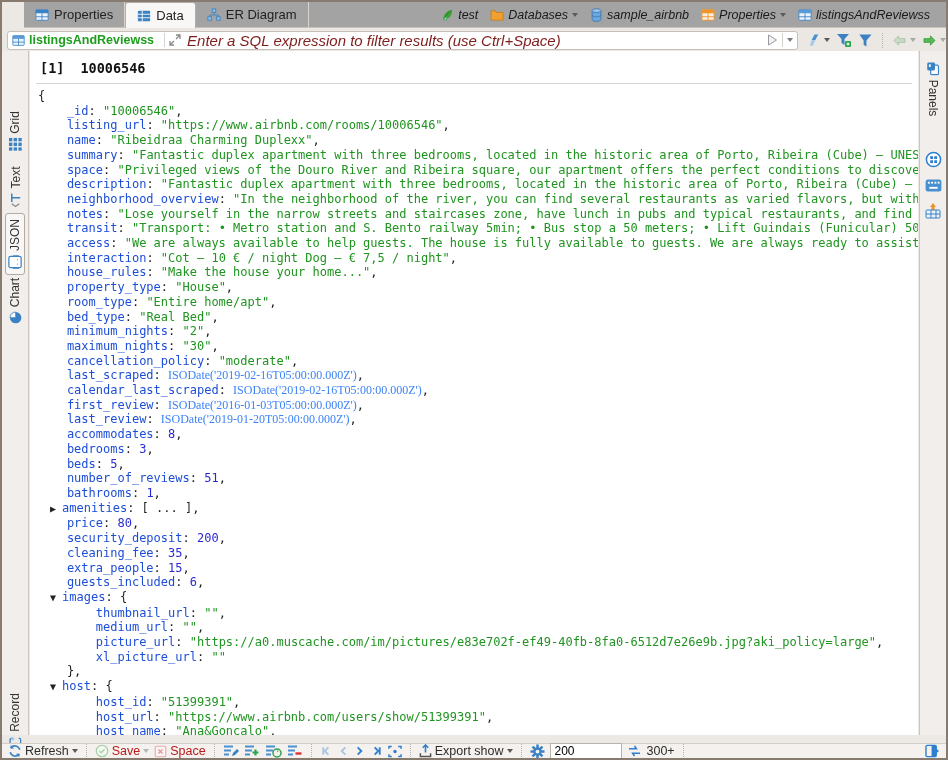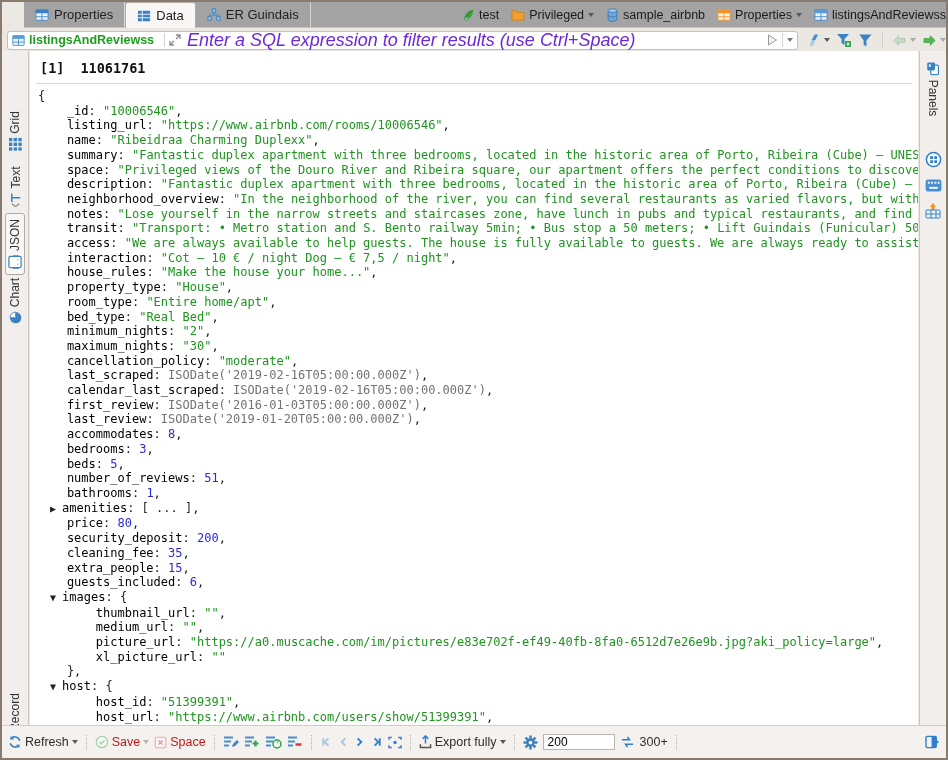--- a/index.html
+++ b/index.html
@@ -3,29 +3,29 @@
 <meta charset="utf-8">
 <style>
   * { margin:0; padding:0; box-sizing:border-box; }
   html,body { width:948px; height:760px; font-family:"Liberation Sans",sans-serif; }
   .window { position:absolute; inset:0; width:948px; height:760px; border:2px solid #877b6f; background:#ece9e5; overflow:hidden; }
 
   
   .tabbar { position:absolute; left:0; top:0; right:0; height:26px; background:#a3a3a3; border-bottom:1px solid #c9c2ba; display:flex; align-items:stretch;margin-left:22px; }
   .tab { display:flex; align-items:center; gap:5px; padding:0 11px; font-size:13px; color:#222; border-right:1px solid #d9d3cc; cursor:default; }
   .tab.active { background:#f8f7f5; border:1px solid #b5ada3; border-bottom:none; margin-bottom:-1px; border-radius:3px 3px 0 0; }
-  .crumbs { margin-left:auto; display:flex; align-items:center; gap:12px; padding-right:0; }
+  .crumbs { margin-left:auto; display:flex; align-items:center; gap:12px; padding-right:16px;font-style:italic; }
   .crumb { display:flex; align-items:center; gap:4px; font-size:12.5px; color:#1a1a1a; }
 
   
   .filterbar { position:absolute; left:0; top:27px; right:0; height:22px; background:#ebe7e2; display:flex; align-items:center; }
   .filterbox { margin-left:5px; width:800px; height:19px; background:#fff; border:1px solid #c6c0b8; border-radius:3px; display:flex; align-items:center; padding:0 4px; }
   .coll-label { color:#1d9e1d; font-weight:bold; font-size:12.5px; margin:0 6px 0 4px; white-space:nowrap; }
   .vsep { width:1px; height:14px; background:#d7d2cb; margin:0 4px; }
-  .placeholder { color:#6d28d9; font-style:italic; font-size:18px; margin-left:6px; flex:1; white-space:nowrap; overflow:hidden; }
+  .placeholder { color:#7f1d1d; font-style:italic; font-size:15px; margin-left:6px; flex:1; white-space:nowrap; overflow:hidden; }
   .filter-icons { display:flex; align-items:center; gap:6px; margin-left:8px; }
   .dotsep { width:1px; height:15px; border-left:1px dotted #b9b2aa; margin:0 3px; }
   .caret { width:0; height:0; border-left:3.5px solid transparent; border-right:3.5px solid transparent; border-top:4px solid #5a5a5a; display:inline-block; }
   .btn { display:flex; align-items:center; gap:3px; cursor:default; }
 
   
   .strip { position:absolute; top:49px; bottom:23px; width:27px; background:#f1eeeb; }
   .strip.left { left:0; border-right:1px solid #ccc6bf; }
   .strip.right { right:0; border-left:1px solid #ccc6bf; }
   .vtab { position:absolute; left:0; width:26px; display:flex; align-items:center; justify-content:center; }
@@ -34,28 +34,28 @@
   .rot-r { transform:rotate(90deg); }
   .vtab-inner.activebox { background:#f8f7f5; border:1px solid #b3aba1; border-radius:3px; padding:2px 5px; }
   .sideicons { position:absolute; right:0; width:26px; display:flex; flex-direction:column; align-items:center; gap:11px; }
 
   
   .content { position:absolute; left:28px; top:49px; right:28px; bottom:23px; background:#fff; overflow:hidden; }
   .dochead { display:flex; align-items:baseline; gap:16px; padding:9px 10px 7px 10px; font-family:"DejaVu Sans Mono",monospace; font-size:13.5px; font-weight:bold; color:#111; }
   .rule { border-top:1px solid #d9d6d1; margin:0 6px 5px 6px; }
   .jsonbody { font-family:"DejaVu Sans Mono",monospace; font-size:12px; line-height:14.7px; white-space:pre; padding-left:8px; overflow:hidden; }
   .t-p { color:#1c1c1c; }
-  .t-k { color:#000000; }
+  .t-k { color:#1d4ed8; }
   .t-s { color:#1f941f; }
   .t-n { color:#2a2ad4; }
-  .t-d { color:#737373; }
+  .t-d { color:#3b82f6;font-family:Liberation Serif, serif; }
   .t-m { color:#222; font-size:10px; }
 
   
-  .bottombar { position:absolute; left:0; right:0; bottom:0; height:33px; background:#f4f1ee; border-top:1px solid #d3cdc6; display:flex; align-items:center; padding:0 6px; gap:5px; font-size:12.5px; color:#2e2e2e; }
+  .bottombar { position:absolute; left:0; right:0; bottom:0; height:15px; background:#f4f1ee; border-top:1px solid #d3cdc6; display:flex; align-items:center; padding:0 6px; gap:5px; font-size:12.5px; color:#2e2e2e; }
   .dim { color:#b91c1c; }
   .pginput { width:72px; height:16px; border:1px solid #b9b3ab; background:#fff; font-size:12px; padding:0 4px; font-family:"Liberation Sans",sans-serif; }
   .spacer { flex:1; }
   svg { display:block; }
 </style>
 </head>
 <body>
 
 <div class="window">
 
@@ -75,38 +75,38 @@
         </svg>
       <span>Data</span>
     </div>
     <div class="tab">
       <svg class="icon" width="14" height="14" viewBox="0 0 16 16">
           <rect x="6" y="1" width="4" height="4" fill="#8fc0e8" stroke="#3b82c4"></rect>
           <rect x="1" y="10" width="4" height="4" fill="#8fc0e8" stroke="#3b82c4"></rect>
           <rect x="11" y="10" width="4" height="4" fill="#8fc0e8" stroke="#3b82c4"></rect>
           <path d="M8 5v3M3 10V8h10v2" stroke="#3b82c4" fill="none"></path>
         </svg>
-      <span>ER Guindais</span>
+      <span>ER Diagram</span>
     </div>
 
     <div class="crumbs">
       <div class="crumb">
         <svg class="icon" width="13" height="13" viewBox="0 0 16 16">
             <path d="M3 14C3 7 7 3 14 2c-1 8-4 11-9 12z" fill="#3fa037"></path>
             <path d="M4 13C6 9 9 6 12 4" stroke="#2b7526" fill="none"></path>
             <circle cx="5" cy="13" r="2.4" fill="#2ea44f"></circle>
             <path d="M4 13l1 1 1.6-2" stroke="#fff" stroke-width="1" fill="none"></path>
           </svg>
         <span>test</span>
       </div>
       <div class="crumb">
         <svg class="icon" width="14" height="12" viewBox="0 0 16 14">
             <path d="M1 2h5l1.5 2H15v9H1z" fill="#f0a030" stroke="#c87d1a"></path>
           </svg>
-        <span>Privileged</span>
+        <span>Databases</span>
         <span class="caret"></span>
       </div>
       <div class="crumb">
         <svg class="icon" width="13" height="14" viewBox="0 0 14 16">
             <path d="M2 3v10c0 1.4 2.2 2.3 5 2.3s5-.9 5-2.3V3" fill="#6ea7dd" stroke="#3b77b4"></path>
             <ellipse cx="7" cy="3" rx="5" ry="2.2" fill="#9cc4ea" stroke="#3b77b4"></ellipse>
             <path d="M2 8c0 1.3 2.2 2.2 5 2.2S12 9.3 12 8" stroke="#3b77b4" fill="none"></path>
           </svg>
         <span>sample_airbnb</span>
       </div>
@@ -273,21 +273,21 @@
           <path d="M8 0l3 4H9.5v3h-3V4H5z" fill="#ef9428"></path>
           <rect x="1" y="7" width="14" height="8" rx="1" fill="#eaf2fb" stroke="#3b82c4"></rect>
           <path d="M1 11h14M6 7v8M11 7v8" stroke="#3b82c4" fill="none"></path>
         </svg>
     </div>
   </div>
 
   <div class="content">
     <div class="dochead">
       <span>[1]</span>
-      <span>11061761</span>
+      <span>10006546</span>
     </div>
     <div class="rule"></div>
     <div class="jsonbody"><div><span class="t-p">{</span></div><div><span class="t-k">    _id</span><span class="t-p">: </span><span class="t-s">"10006546"</span><span class="t-p">,</span></div><div><span class="t-k">    listing_url</span><span class="t-p">: </span><span class="t-s">"https://www.airbnb.com/rooms/10006546"</span><span class="t-p">,</span></div><div><span class="t-k">    name</span><span class="t-p">: </span><span class="t-s">"Ribeidraa Charming Duplexx"</span><span class="t-p">,</span></div><div><span class="t-k">    summary</span><span class="t-p">: </span><span class="t-s">"Fantastic duplex apartment with three bedrooms, located in the historic area of Porto, Ribeira (Cube) – UNESCO World Heritage Site. Centenary building fully rehabilitated."</span></div><div><span class="t-k">    space</span><span class="t-p">: </span><span class="t-s">"Privileged views of the Douro River and Ribeira square, our apartment offers the perfect conditions to discover the history and the charm of the old town."</span></div><div><span class="t-k">    description</span><span class="t-p">: </span><span class="t-s">"Fantastic duplex apartment with three bedrooms, located in the historic area of Porto, Ribeira (Cube) – UNESCO World Heritage Site. Centenary building fully rehabilitated."</span></div><div><span class="t-k">    neighborhood_overview</span><span class="t-p">: </span><span class="t-s">"In the neighborhood of the river, you can find several restaurants as varied flavors, but without forgetting the traditional portuguese dishes."</span></div><div><span class="t-k">    notes</span><span class="t-p">: </span><span class="t-s">"Lose yourself in the narrow streets and staircases zone, have lunch in pubs and typical restaurants, and find the renowned cafes of the city."</span></div><div><span class="t-k">    transit</span><span class="t-p">: </span><span class="t-s">"Transport: • Metro station and S. Bento railway 5min; • Bus stop a 50 meters; • Lift Guindais (Funicular) 50 meters; • Save metro station."</span></div><div><span class="t-k">    access</span><span class="t-p">: </span><span class="t-s">"We are always available to help guests. The house is fully available to guests. We are always ready to assist guests during their stay."</span></div><div><span class="t-k">    interaction</span><span class="t-p">: </span><span class="t-s">"Cot – 10 € / night Dog – € 7,5 / night"</span><span class="t-p">,</span></div><div><span class="t-k">    house_rules</span><span class="t-p">: </span><span class="t-s">"Make the house your home..."</span><span class="t-p">,</span></div><div><span class="t-k">    property_type</span><span class="t-p">: </span><span class="t-s">"House"</span><span class="t-p">,</span></div><div><span class="t-k">    room_type</span><span class="t-p">: </span><span class="t-s">"Entire home/apt"</span><span class="t-p">,</span></div><div><span class="t-k">    bed_type</span><span class="t-p">: </span><span class="t-s">"Real Bed"</span><span class="t-p">,</span></div><div><span class="t-k">    minimum_nights</span><span class="t-p">: </span><span class="t-s">"2"</span><span class="t-p">,</span></div><div><span class="t-k">    maximum_nights</span><span class="t-p">: </span><span class="t-s">"30"</span><span class="t-p">,</span></div><div><span class="t-k">    cancellation_policy</span><span class="t-p">: </span><span class="t-s">"moderate"</span><span class="t-p">,</span></div><div><span class="t-k">    last_scraped</span><span class="t-p">: </span><span class="t-d">ISODate('2019-02-16T05:00:00.000Z')</span><span class="t-p">,</span></div><div><span class="t-k">    calendar_last_scraped</span><span class="t-p">: </span><span class="t-d">ISODate('2019-02-16T05:00:00.000Z')</span><span class="t-p">,</span></div><div><span class="t-k">    first_review</span><span class="t-p">: </span><span class="t-d">ISODate('2016-01-03T05:00:00.000Z')</span><span class="t-p">,</span></div><div><span class="t-k">    last_review</span><span class="t-p">: </span><span class="t-d">ISODate('2019-01-20T05:00:00.000Z')</span><span class="t-p">,</span></div><div><span class="t-k">    accommodates</span><span class="t-p">: </span><span class="t-n">8</span><span class="t-p">,</span></div><div><span class="t-k">    bedrooms</span><span class="t-p">: </span><span class="t-n">3</span><span class="t-p">,</span></div><div><span class="t-k">    beds</span><span class="t-p">: </span><span class="t-n">5</span><span class="t-p">,</span></div><div><span class="t-k">    number_of_reviews</span><span class="t-p">: </span><span class="t-n">51</span><span class="t-p">,</span></div><div><span class="t-k">    bathrooms</span><span class="t-p">: </span><span class="t-n">1</span><span class="t-p">,</span></div><div><span class="t-m">  ▶ </span><span class="t-k">amenities</span><span class="t-p">: [ ... ],</span></div><div><span class="t-k">    price</span><span class="t-p">: </span><span class="t-n">80</span><span class="t-p">,</span></div><div><span class="t-k">    security_deposit</span><span class="t-p">: </span><span class="t-n">200</span><span class="t-p">,</span></div><div><span class="t-k">    cleaning_fee</span><span class="t-p">: </span><span class="t-n">35</span><span class="t-p">,</span></div><div><span class="t-k">    extra_people</span><span class="t-p">: </span><span class="t-n">15</span><span class="t-p">,</span></div><div><span class="t-k">    guests_included</span><span class="t-p">: </span><span class="t-n">6</span><span class="t-p">,</span></div><div><span class="t-m">  ▼ </span><span class="t-k">images</span><span class="t-p">: {</span></div><div><span class="t-k">        thumbnail_url</span><span class="t-p">: </span><span class="t-s">""</span><span class="t-p">,</span></div><div><span class="t-k">        medium_url</span><span class="t-p">: </span><span class="t-s">""</span><span class="t-p">,</span></div><div><span class="t-k">        picture_url</span><span class="t-p">: </span><span class="t-s">"https://a0.muscache.com/im/pictures/e83e702f-ef49-40fb-8fa0-6512d7e26e9b.jpg?aki_policy=large"</span><span class="t-p">,</span></div><div><span class="t-k">        xl_picture_url</span><span class="t-p">: </span><span class="t-s">""</span></div><div><span class="t-p">    },</span></div><div><span class="t-m">  ▼ </span><span class="t-k">host</span><span class="t-p">: {</span></div><div><span class="t-k">        host_id</span><span class="t-p">: </span><span class="t-s">"51399391"</span><span class="t-p">,</span></div><div><span class="t-k">        host_url</span><span class="t-p">: </span><span class="t-s">"https://www.airbnb.com/users/show/51399391"</span><span class="t-p">,</span></div><div><span class="t-k">        host_name</span><span class="t-p">: </span><span class="t-s">"Ana&amp;Gonçalo"</span><span class="t-p">,</span></div></div>
   </div>
 
   <div class="bottombar">
     <span class="btn">
       <svg class="icon" width="14" height="14" viewBox="0 0 16 16">
           <path d="M13.5 6.5A6 6 0 0 0 3 4.5M2.5 9.5A6 6 0 0 0 13 11.5" stroke="#3b82c4" stroke-width="1.8" fill="none"></path>
           <path d="M3 1v4h4z" fill="#3b82c4"></path>
@@ -356,21 +356,21 @@
     <svg class="icon" width="14" height="13" viewBox="0 0 15 14">
         <path d="M1 4V1.5h3M11 1.5h3V4M14 10v2.5h-3M4 12.5H1V10" stroke="#2e7fd0" stroke-width="1.6" fill="none"></path>
         <circle cx="7.5" cy="7" r="1.8" fill="#2e7fd0"></circle>
       </svg>
     <span class="dotsep"></span>
     <span class="btn">
       <svg class="icon" width="13" height="14" viewBox="0 0 14 15">
           <path d="M7 1v8M4 4l3-3 3 3" stroke="#2e7fd0" stroke-width="1.7" fill="none"></path>
           <path d="M1.5 10v3.5h11V10" stroke="#555" stroke-width="1.6" fill="none"></path>
         </svg>
-      <span>Export fully</span>
+      <span>Export show</span>
       <span class="caret"></span>
     </span>
     <span class="dotsep"></span>
     <svg class="icon" width="15" height="15" viewBox="0 0 16 16">
         <g fill="#3b82c4">
           <rect x="6.7" y="0.5" width="2.6" height="15"></rect>
           <rect x="0.5" y="6.7" width="15" height="2.6"></rect>
           <rect x="6.7" y="0.5" width="2.6" height="15" transform="rotate(45 8 8)"></rect>
           <rect x="6.7" y="0.5" width="2.6" height="15" transform="rotate(-45 8 8)"></rect>
           <circle cx="8" cy="8" r="4.5"></circle>

